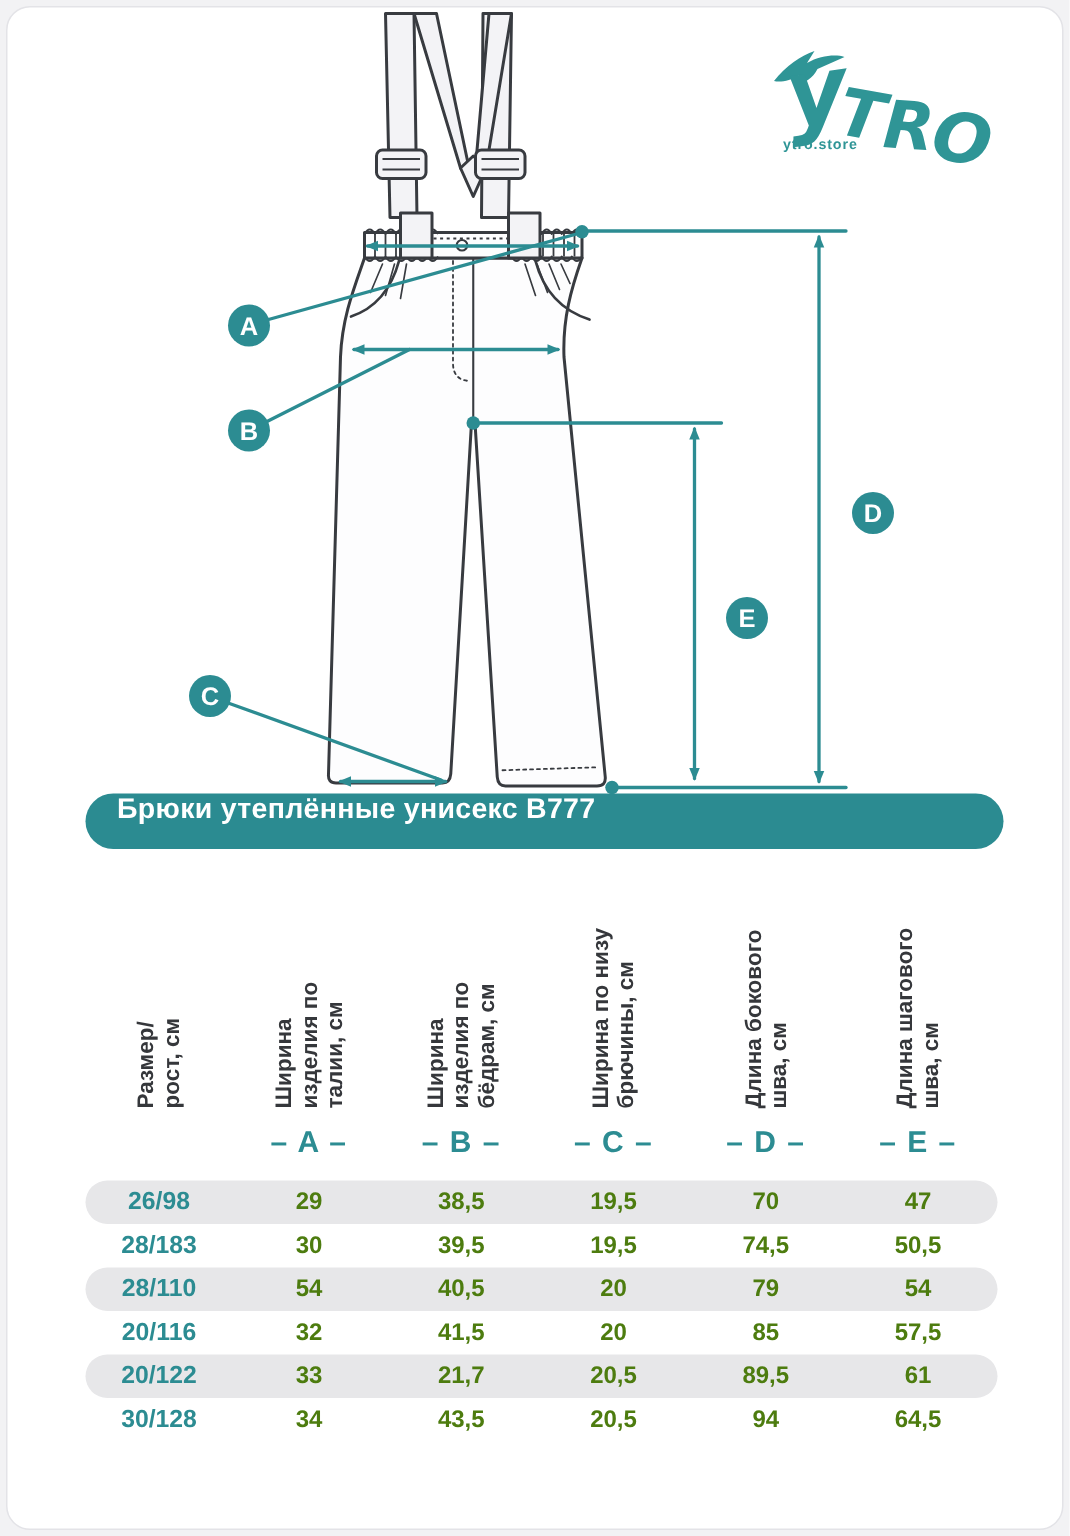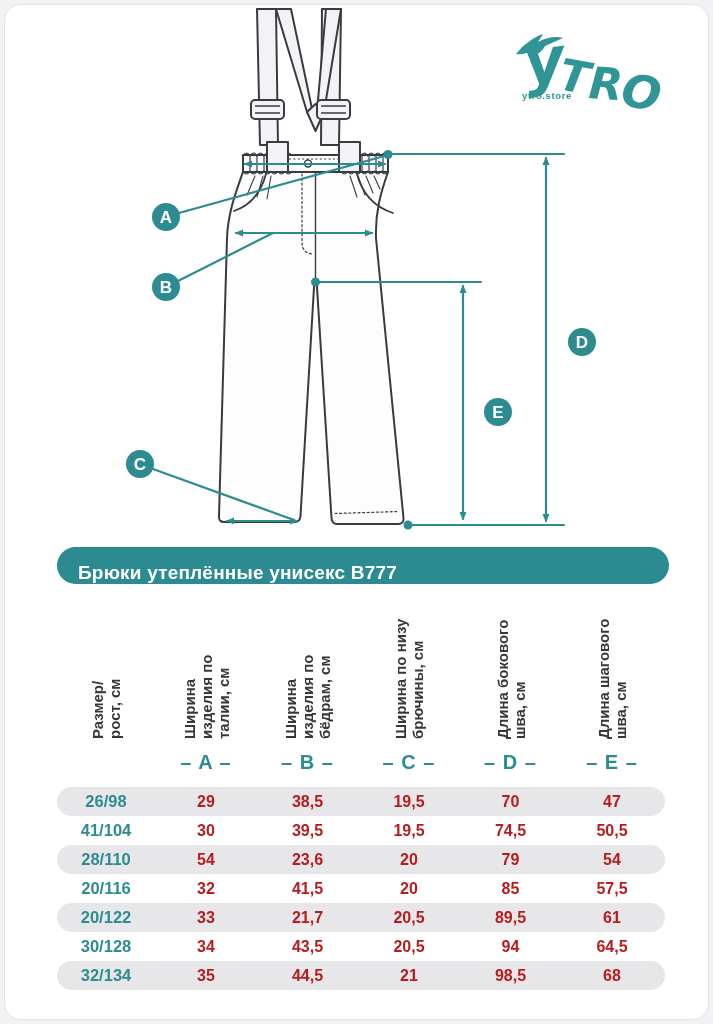--- a/index.html
+++ b/index.html
@@ -9,23 +9,23 @@
     font-family:"Liberation Sans", sans-serif;
     -webkit-font-smoothing:antialiased;
   }
   .card{
     position:absolute;left:4px;top:4px;right:4px;bottom:4px;
     background:#ffffff;border:1.5px solid #e3e3e7;border-radius:16px;
     overflow:hidden;
   }
   .diagram{position:absolute;left:0;top:0;}
   .banner{
-    position:absolute;left:52px;top:542px;width:612px;height:37px;
+    position:absolute;left:52px;top:524px;width:612px;height:37px;
     background:#2b8b91;border-radius:19px;
-    display:flex;align-items:flex-end;
+    display:flex;align-items:flex-start;
     color:#ffffff;font-size:19px;font-weight:700;letter-spacing:.2px;
     padding-left:21px;box-sizing:border-box;
   }
   .vh{
     position:absolute;top:588px;height:146px;
     display:flex;justify-content:center;align-items:flex-start;
   }
   .vh span{
     display:block;height:146px;
     writing-mode:vertical-rl;transform:rotate(180deg);
@@ -39,21 +39,21 @@
     color:#2c8c92;font-size:20px;font-weight:700;letter-spacing:1px;
   }
   .tbody{position:absolute;left:52px;top:782px;width:608px;}
   .trow{
     display:grid;
     grid-template-columns:98px 102px 101px 102px 101px 102px;
     height:29px;align-items:center;
   }
   .trow.alt{background:#e7e7e9;border-radius:14.5px;}
   .cell{
-    text-align:center;font-size:16px;font-weight:700;color:#b91c1c;
+    text-align:center;font-size:16px;font-weight:700;color:#4d7c0f;
   }
   .cell.size{color:#2c8c92;font-size:16.5px;}
 </style>
 </head>
 <body>
 
 <div class="card">
 
   <svg class="diagram" width="713" height="542" viewBox="0 0 713 542">
     <defs>
@@ -205,31 +205,31 @@
   <div class="tbody">
     <div class="trow alt">
       <div class="cell size">26/98</div>
       <div class="cell">29</div>
       <div class="cell">38,5</div>
       <div class="cell">19,5</div>
       <div class="cell">70</div>
       <div class="cell">47</div>
     </div>
     <div class="trow">
-      <div class="cell size">41/104</div>
+      <div class="cell size">28/183</div>
       <div class="cell">30</div>
       <div class="cell">39,5</div>
       <div class="cell">19,5</div>
       <div class="cell">74,5</div>
       <div class="cell">50,5</div>
     </div>
     <div class="trow alt">
       <div class="cell size">28/110</div>
       <div class="cell">54</div>
-      <div class="cell">23,6</div>
+      <div class="cell">40,5</div>
       <div class="cell">20</div>
       <div class="cell">79</div>
       <div class="cell">54</div>
     </div>
     <div class="trow">
       <div class="cell size">20/116</div>
       <div class="cell">32</div>
       <div class="cell">41,5</div>
       <div class="cell">20</div>
       <div class="cell">85</div>
@@ -244,23 +244,15 @@
       <div class="cell">61</div>
     </div>
     <div class="trow">
       <div class="cell size">30/128</div>
       <div class="cell">34</div>
       <div class="cell">43,5</div>
       <div class="cell">20,5</div>
       <div class="cell">94</div>
       <div class="cell">64,5</div>
     </div>
-    <div class="trow alt">
-      <div class="cell size">32/134</div>
-      <div class="cell">35</div>
-      <div class="cell">44,5</div>
-      <div class="cell">21</div>
-      <div class="cell">98,5</div>
-      <div class="cell">68</div>
-    </div>
   </div>
 
 </div>
 
 </body></html>

